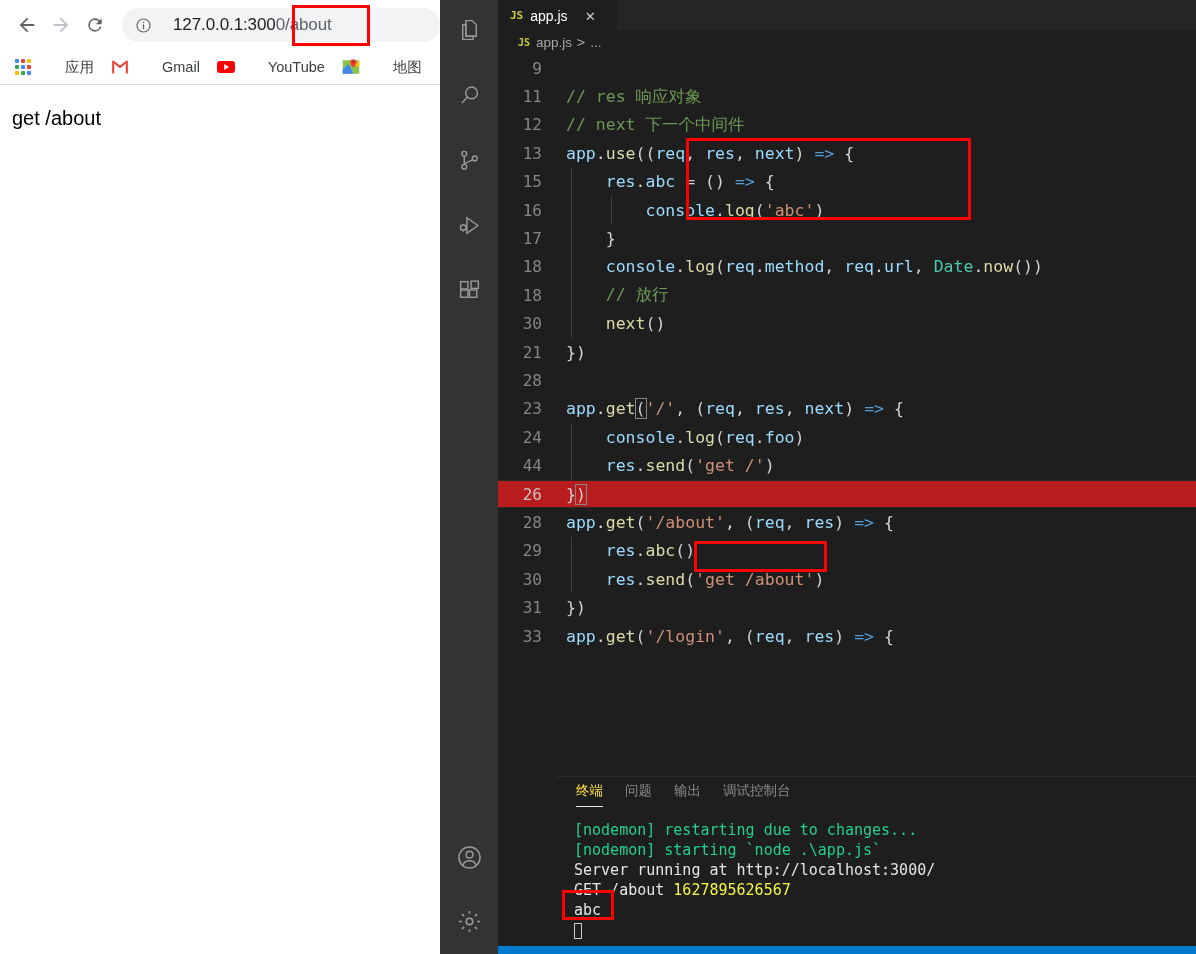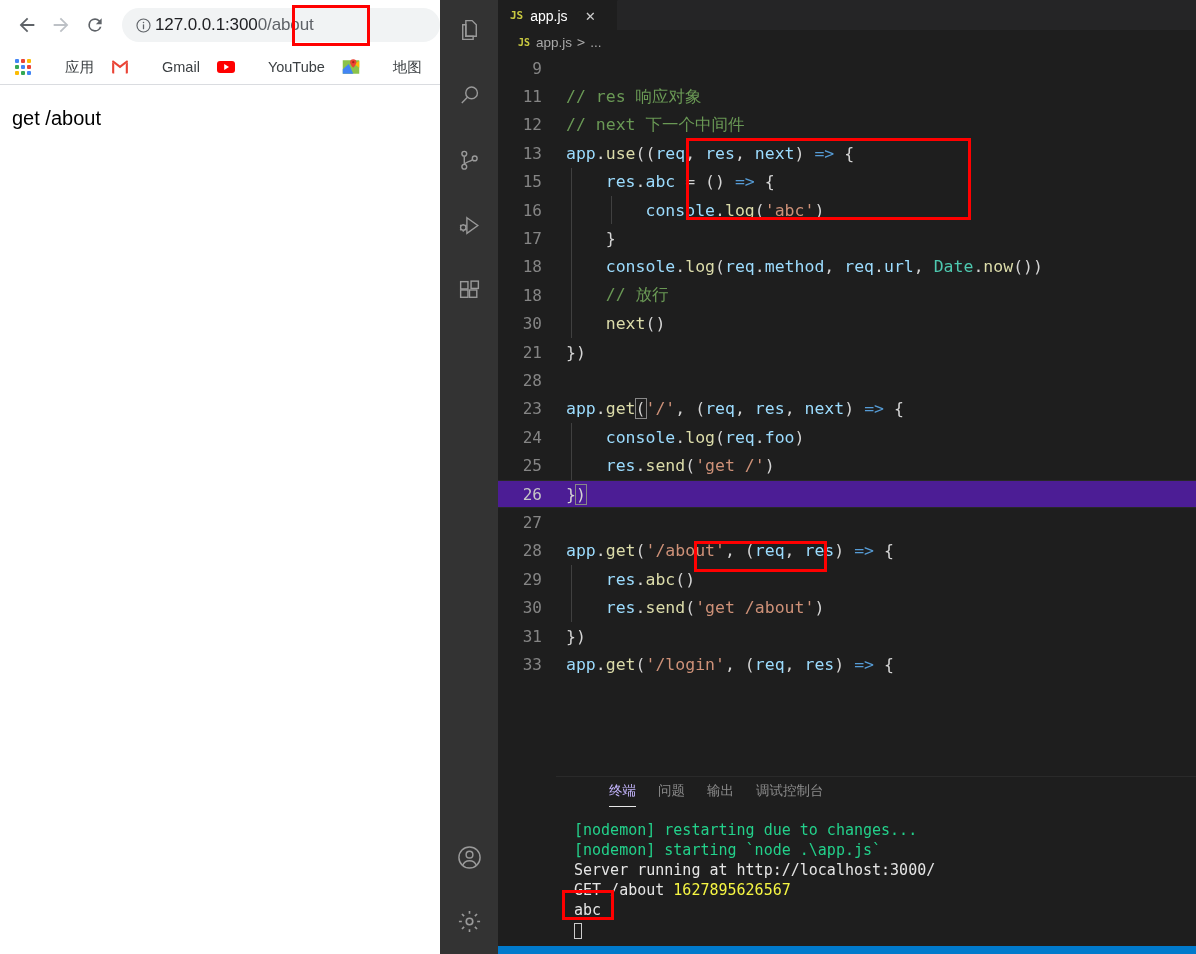--- a/index.html
+++ b/index.html
@@ -38,21 +38,21 @@
     height: 34px;
     flex: 1 1 auto;
     background: #f1f3f4;
     border-radius: 17px;
     display: flex; align-items: center;
     padding-left: 11px;
     min-width: 0;
   }
   .omnibox-icon { flex: 0 0 auto; width: 20px; height: 20px; display:flex; align-items:center; justify-content:center;}
   .omnibox-url {
-    margin-left: 2px;
+    margin-left: 20px;
     font-family: "Liberation Sans", sans-serif;
     font-size: 17px;
     color: #3c4043;
     white-space: nowrap;
     letter-spacing: -0.1px;
   }
   .url-host { color: #202124; }
   .url-path { color: #5f6368; }
 
   .bookmark-bar {
@@ -148,21 +148,21 @@
   }
   .code-line {
     position: relative;
     height: 28.4px;
     display: flex;
     align-items: center;
     white-space: pre;
     font-family: "DejaVu Sans Mono", monospace;
     font-size: 16.5px;
   }
-  .code-line.active { background: #4c1d95; border-top: 1px solid #282828; border-bottom: 1px solid #282828; }
+  .code-line.active { background: #b91c1c; border-top: 1px solid #282828; border-bottom: 1px solid #282828; }
   .ln {
     width: 68px;
     text-align: right;
     padding-right: 24px;
     color: #858585;
     font-size: 16px;
     flex: 0 0 auto;
   }
   .ln.cur { color: #c6c6c6; }
   .code-text { position: relative; color: #d4d4d4; }
@@ -198,21 +198,21 @@
   }
   .panel-tab {
     margin-right: 22px;
     font-size: 13.5px;
     color: #8c8c8c;
     font-family: "Liberation Sans", sans-serif;
     position: relative;
     padding-bottom: 7px;
     white-space: nowrap;
   }
-  .panel-tab.active { color: #c4b5fd; margin-left: 33px; }
+  .panel-tab.active { color: #fde047; }
   .panel-tab.active::after {
     content: "";
     position: absolute;
     left: 0; bottom: 0;
     width: 100%; height: 1px;
     background: #e7e7e7;
   }
   .terminal {
     position: relative;
     padding: 8px 0 0 18px;
@@ -447,23 +447,22 @@
             <div class="code-line"><span class="ln">15</span><span class="code-text"><span class="t-plain">    </span><span class="t-var">res</span><span class="t-punc">.</span><span class="t-var">abc</span><span class="t-punc"> = () </span><span class="t-arrow">=&gt;</span><span class="t-punc"> {</span></span><span class="indent-guide" style="left: 73px;"></span></div>
             <div class="code-line"><span class="ln">16</span><span class="code-text"><span class="t-plain">        </span><span class="t-var">console</span><span class="t-punc">.</span><span class="t-fn">log</span><span class="t-punc">(</span><span class="t-str">'abc'</span><span class="t-punc">)</span></span><span class="indent-guide" style="left: 73px;"></span><span class="indent-guide" style="left: 113px;"></span></div>
             <div class="code-line"><span class="ln">17</span><span class="code-text"><span class="t-plain">    </span><span class="t-punc">}</span></span><span class="indent-guide" style="left: 73px;"></span></div>
             <div class="code-line"><span class="ln">18</span><span class="code-text"><span class="t-plain">    </span><span class="t-var">console</span><span class="t-punc">.</span><span class="t-fn">log</span><span class="t-punc">(</span><span class="t-var">req</span><span class="t-punc">.</span><span class="t-var">method</span><span class="t-punc">, </span><span class="t-var">req</span><span class="t-punc">.</span><span class="t-var">url</span><span class="t-punc">, </span><span class="t-cls">Date</span><span class="t-punc">.</span><span class="t-fn">now</span><span class="t-punc">())</span></span><span class="indent-guide" style="left: 73px;"></span></div>
             <div class="code-line"><span class="ln">18</span><span class="code-text"><span class="t-plain">    </span><span class="t-comment">// 放行</span></span><span class="indent-guide" style="left: 73px;"></span></div>
             <div class="code-line"><span class="ln">30</span><span class="code-text"><span class="t-plain">    </span><span class="t-fn">next</span><span class="t-punc">()</span></span><span class="indent-guide" style="left: 73px;"></span></div>
             <div class="code-line"><span class="ln">21</span><span class="code-text"><span class="t-punc">})</span></span></div>
             <div class="code-line"><span class="ln">28</span><span class="code-text"></span></div>
             <div class="code-line"><span class="ln">23</span><span class="code-text"><span class="t-var">app</span><span class="t-punc">.</span><span class="t-fn">get</span><span class="t-punc bracket-match">(</span><span class="t-str">'/'</span><span class="t-punc">, (</span><span class="t-var">req</span><span class="t-punc">, </span><span class="t-var">res</span><span class="t-punc">, </span><span class="t-var">next</span><span class="t-punc">) </span><span class="t-arrow">=&gt;</span><span class="t-punc"> {</span></span></div>
             <div class="code-line"><span class="ln">24</span><span class="code-text"><span class="t-plain">    </span><span class="t-var">console</span><span class="t-punc">.</span><span class="t-fn">log</span><span class="t-punc">(</span><span class="t-var">req</span><span class="t-punc">.</span><span class="t-var">foo</span><span class="t-punc">)</span></span><span class="indent-guide" style="left: 73px;"></span></div>
-            <div class="code-line"><span class="ln">25</span><span class="code-text"><span class="t-plain">    </span><span class="t-var">res</span><span class="t-punc">.</span><span class="t-fn">send</span><span class="t-punc">(</span><span class="t-str">'get /'</span><span class="t-punc">)</span></span><span class="indent-guide" style="left: 73px;"></span></div>
+            <div class="code-line"><span class="ln">44</span><span class="code-text"><span class="t-plain">    </span><span class="t-var">res</span><span class="t-punc">.</span><span class="t-fn">send</span><span class="t-punc">(</span><span class="t-str">'get /'</span><span class="t-punc">)</span></span><span class="indent-guide" style="left: 73px;"></span></div>
             <div class="code-line active"><span class="ln cur">26</span><span class="code-text"><span class="t-punc">}</span><span class="t-punc bracket-match">)</span></span></div>
-            <div class="code-line"><span class="ln">27</span><span class="code-text"></span></div>
             <div class="code-line"><span class="ln">28</span><span class="code-text"><span class="t-var">app</span><span class="t-punc">.</span><span class="t-fn">get</span><span class="t-punc">(</span><span class="t-str">'/about'</span><span class="t-punc">, (</span><span class="t-var">req</span><span class="t-punc">, </span><span class="t-var">res</span><span class="t-punc">) </span><span class="t-arrow">=&gt;</span><span class="t-punc"> {</span></span></div>
             <div class="code-line"><span class="ln">29</span><span class="code-text"><span class="t-plain">    </span><span class="t-var">res</span><span class="t-punc">.</span><span class="t-fn">abc</span><span class="t-punc">()</span></span><span class="indent-guide" style="left: 73px;"></span></div>
             <div class="code-line"><span class="ln">30</span><span class="code-text"><span class="t-plain">    </span><span class="t-var">res</span><span class="t-punc">.</span><span class="t-fn">send</span><span class="t-punc">(</span><span class="t-str">'get /about'</span><span class="t-punc">)</span></span><span class="indent-guide" style="left: 73px;"></span></div>
             <div class="code-line"><span class="ln">31</span><span class="code-text"><span class="t-punc">})</span></span></div>
             <div class="code-line"><span class="ln">33</span><span class="code-text"><span class="t-var">app</span><span class="t-punc">.</span><span class="t-fn">get</span><span class="t-punc">(</span><span class="t-str">'/login'</span><span class="t-punc">, (</span><span class="t-var">req</span><span class="t-punc">, </span><span class="t-var">res</span><span class="t-punc">) </span><span class="t-arrow">=&gt;</span><span class="t-punc"> {</span></span></div>
           </div>
 
         <div class="redbox" style="left:188px; top:84px; width:285px; height:82px;"></div>
 
         <div class="redbox" style="left:196px; top:487px; width:133px; height:31px;"></div>

